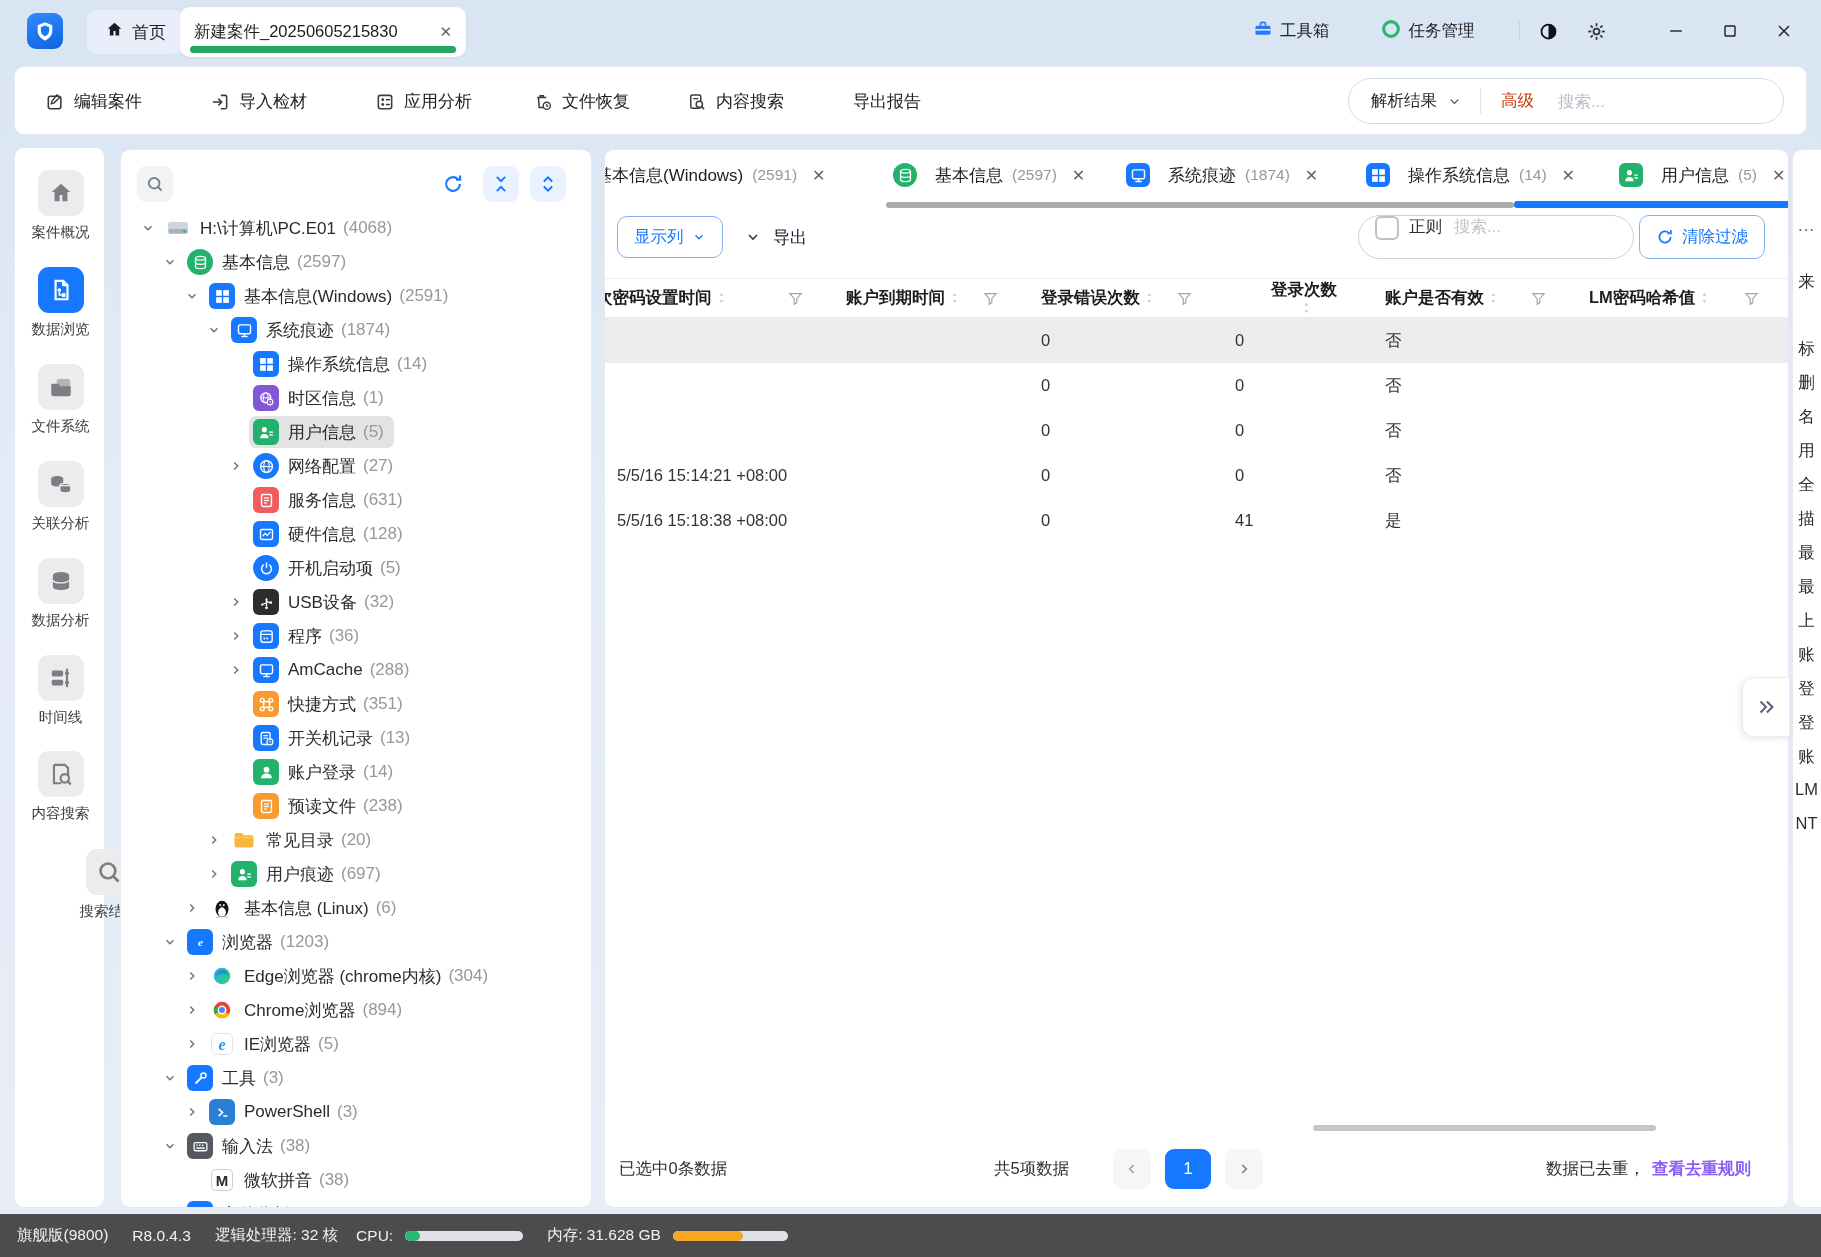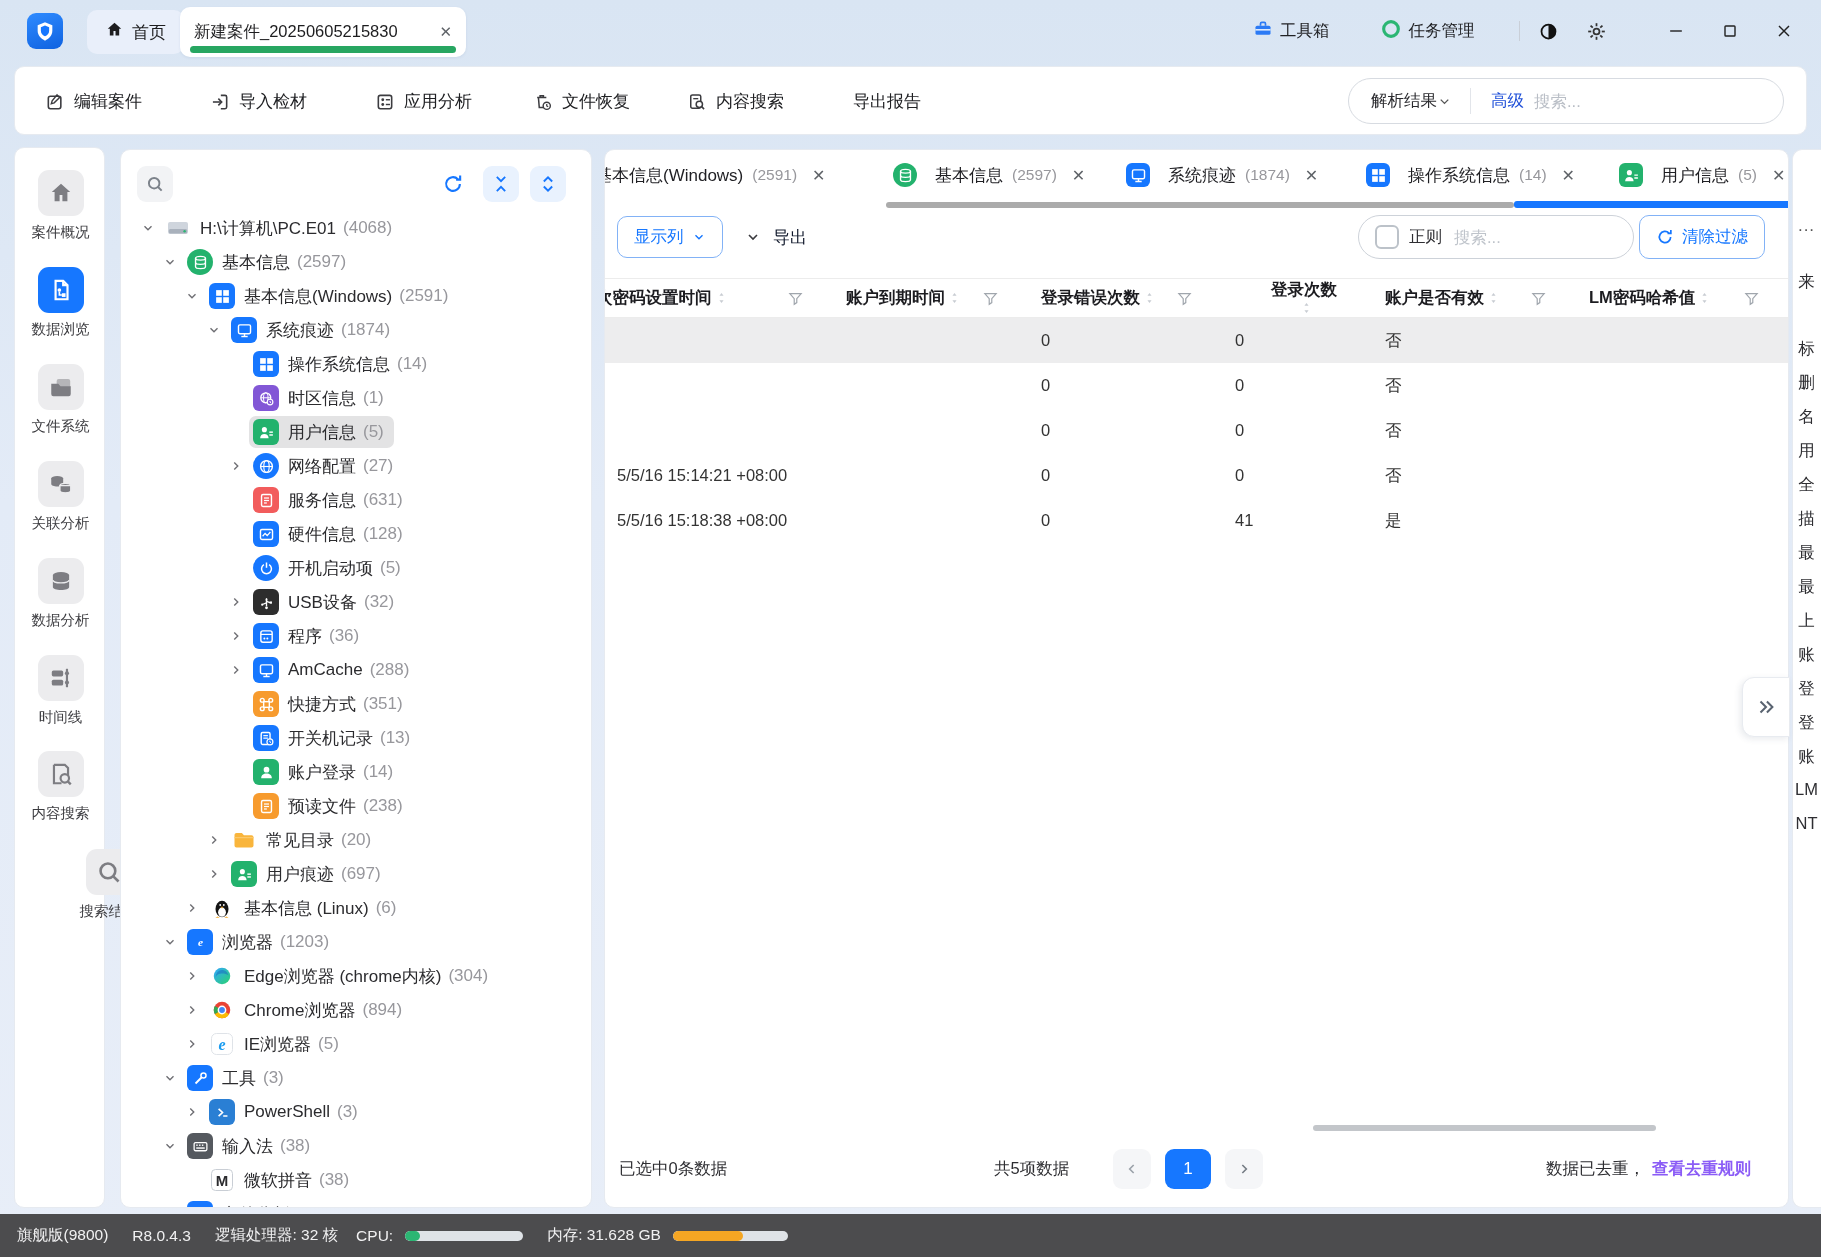--- a/index.html
+++ b/index.html
@@ -18,23 +18,23 @@
   #case-tab{left:180px;top:7px;width:286px;height:50px;border-radius:10px;background:#fff;box-shadow:0 1px 3px rgba(30,60,110,.08);display:flex;align-items:center;padding:0 14px;box-sizing:border-box;font-size:16.5px;color:#1d1d1f;}
   #case-progress{position:absolute;left:10px;right:10px;bottom:4px;height:7px;border-radius:4px;background:#27a661;}
   .tb-right{top:0;height:62px;display:flex;align-items:center;gap:10px;font-size:16.5px;color:#202124;}
   .tb-item{display:flex;align-items:center;gap:7px;padding:6px 8px;border-radius:8px;cursor:default;}
   .win-ctl{width:44px;height:40px;display:flex;align-items:center;justify-content:center;border-radius:8px;}
   .vdiv{width:1px;height:20px;background:#c9cfd8;}
   
   #toolbar{left:14px;top:66px;width:1793px;height:69px;}
   .tool-btn{position:absolute;top:0;height:69px;display:flex;align-items:center;gap:9px;font-size:17px;color:#202124;}
   #parse-pill{position:absolute;right:22px;top:11px;width:436px;height:46px;border:1px solid #d7dbe1;border-radius:23px;display:flex;align-items:center;box-sizing:border-box;background:#fff;}
-  #parse-pill .sec1{display:flex;align-items:center;padding:0 18px 0 22px;font-size:16.5px;color:#2a2a2e;}
+  #parse-pill .sec1{display:flex;align-items:center;gap:10px;padding:0 18px 0 22px;font-size:16.5px;color:#2a2a2e;}
   #parse-pill .divider{width:1px;height:26px;background:#e2e5ea;}
-  #adv-label{color:#1d4ed8;font-size:16.5px;margin:0 8px 0 20px;}
+  #adv-label{color:#c2410c;font-size:16.5px;margin:0 22px 0 20px;}
   #top-search{border:none;outline:none;font-size:16.5px;color:#333;width:200px;background:transparent;}
   #top-search::placeholder{color:#b9bec6;}
   
   #sidebar{left:14px;top:147px;width:91px;height:1061px;}
   .side-item{position:absolute;left:0;width:91px;display:flex;flex-direction:column;align-items:center;gap:7px;}
   .side-icon{width:46px;height:46px;border-radius:11px;background:#ececee;display:flex;align-items:center;justify-content:center;}
   .side-icon.active{background:#1677ff;}
   .side-label{font-size:14.5px;color:#3c3c40;}
   
   #treepanel{left:120px;top:149px;width:472px;height:1059px;overflow:hidden;}
@@ -49,21 +49,21 @@
   
   #mainpanel{left:604px;top:149px;width:1185px;height:1059px;overflow:hidden;}
   .tab{position:absolute;top:0;height:50px;display:flex;align-items:center;gap:9px;font-size:17px;color:#1f1f23;white-space:nowrap;}
   .tab .cnt{color:#97979c;font-size:15.5px;}
   .tab .x{color:#5f6368;font-size:16px;margin-left:6px;}
   #tab-scrollbar{position:absolute;left:281px;top:52px;width:628px;height:6px;background:#ababab;border-radius:3px;}
   #tab-underline{position:absolute;left:909px;top:51px;width:276px;height:7px;background:#1677ff;border-radius:3px;}
   #grid-toolbar{position:absolute;left:0;top:61px;width:1185px;height:56px;}
   #btn-columns{position:absolute;left:12px;top:5px;height:42px;padding:0 16px;border:1.6px solid #82b2f6;border-radius:10px;color:#1677ff;font-size:16.5px;display:flex;align-items:center;gap:8px;background:#fff;box-sizing:border-box;}
   #export-group{position:absolute;left:140px;top:5px;height:42px;display:flex;align-items:center;gap:12px;font-size:17px;color:#0f172a;}
-  #regex-pill{position:absolute;left:753px;top:4px;width:276px;height:44px;border:1px solid #cdd2d9;border-radius:22px;display:flex;align-items:center;gap:10px;padding:0 16px;box-sizing:border-box;background:#fff;}
+  #regex-pill{position:absolute;left:753px;top:4px;width:276px;height:44px;border:1px solid #cdd2d9;border-radius:22px;display:flex;align-items:flex-start;gap:10px;padding:0 16px;box-sizing:border-box;background:#fff;}
   #regex-box{width:20px;height:20px;border:2px solid #bcc2c9;border-radius:6px;background:#fff;flex:none;}
   #regex-label{font-size:16.5px;color:#2e2e32;}
   #grid-search{border:none;outline:none;background:transparent;font-size:16.5px;width:130px;color:#333;}
   #grid-search::placeholder{color:#bfc4cb;}
   #btn-clearfilter{position:absolute;left:1034px;top:4px;height:44px;padding:0 16px;border:1.6px solid #82b2f6;border-radius:10px;color:#1677ff;font-size:16.5px;display:flex;align-items:center;gap:8px;background:#fff;box-sizing:border-box;}
   #thead{position:absolute;left:0;top:128px;width:1185px;height:40px;border-top:1px solid #ececec;border-bottom:1px solid #ececec;display:flex;box-sizing:border-box;background:#fff;}
   .th{display:flex;align-items:center;box-sizing:border-box;padding-left:12px;}
   .th .lbl{font-size:16.5px;font-weight:700;color:#1c1c20;}
   .th .sort{margin-left:4px;display:flex;flex-direction:column;gap:1px;}
   .th .funnel{margin-left:auto;margin-right:30px;display:flex;}

